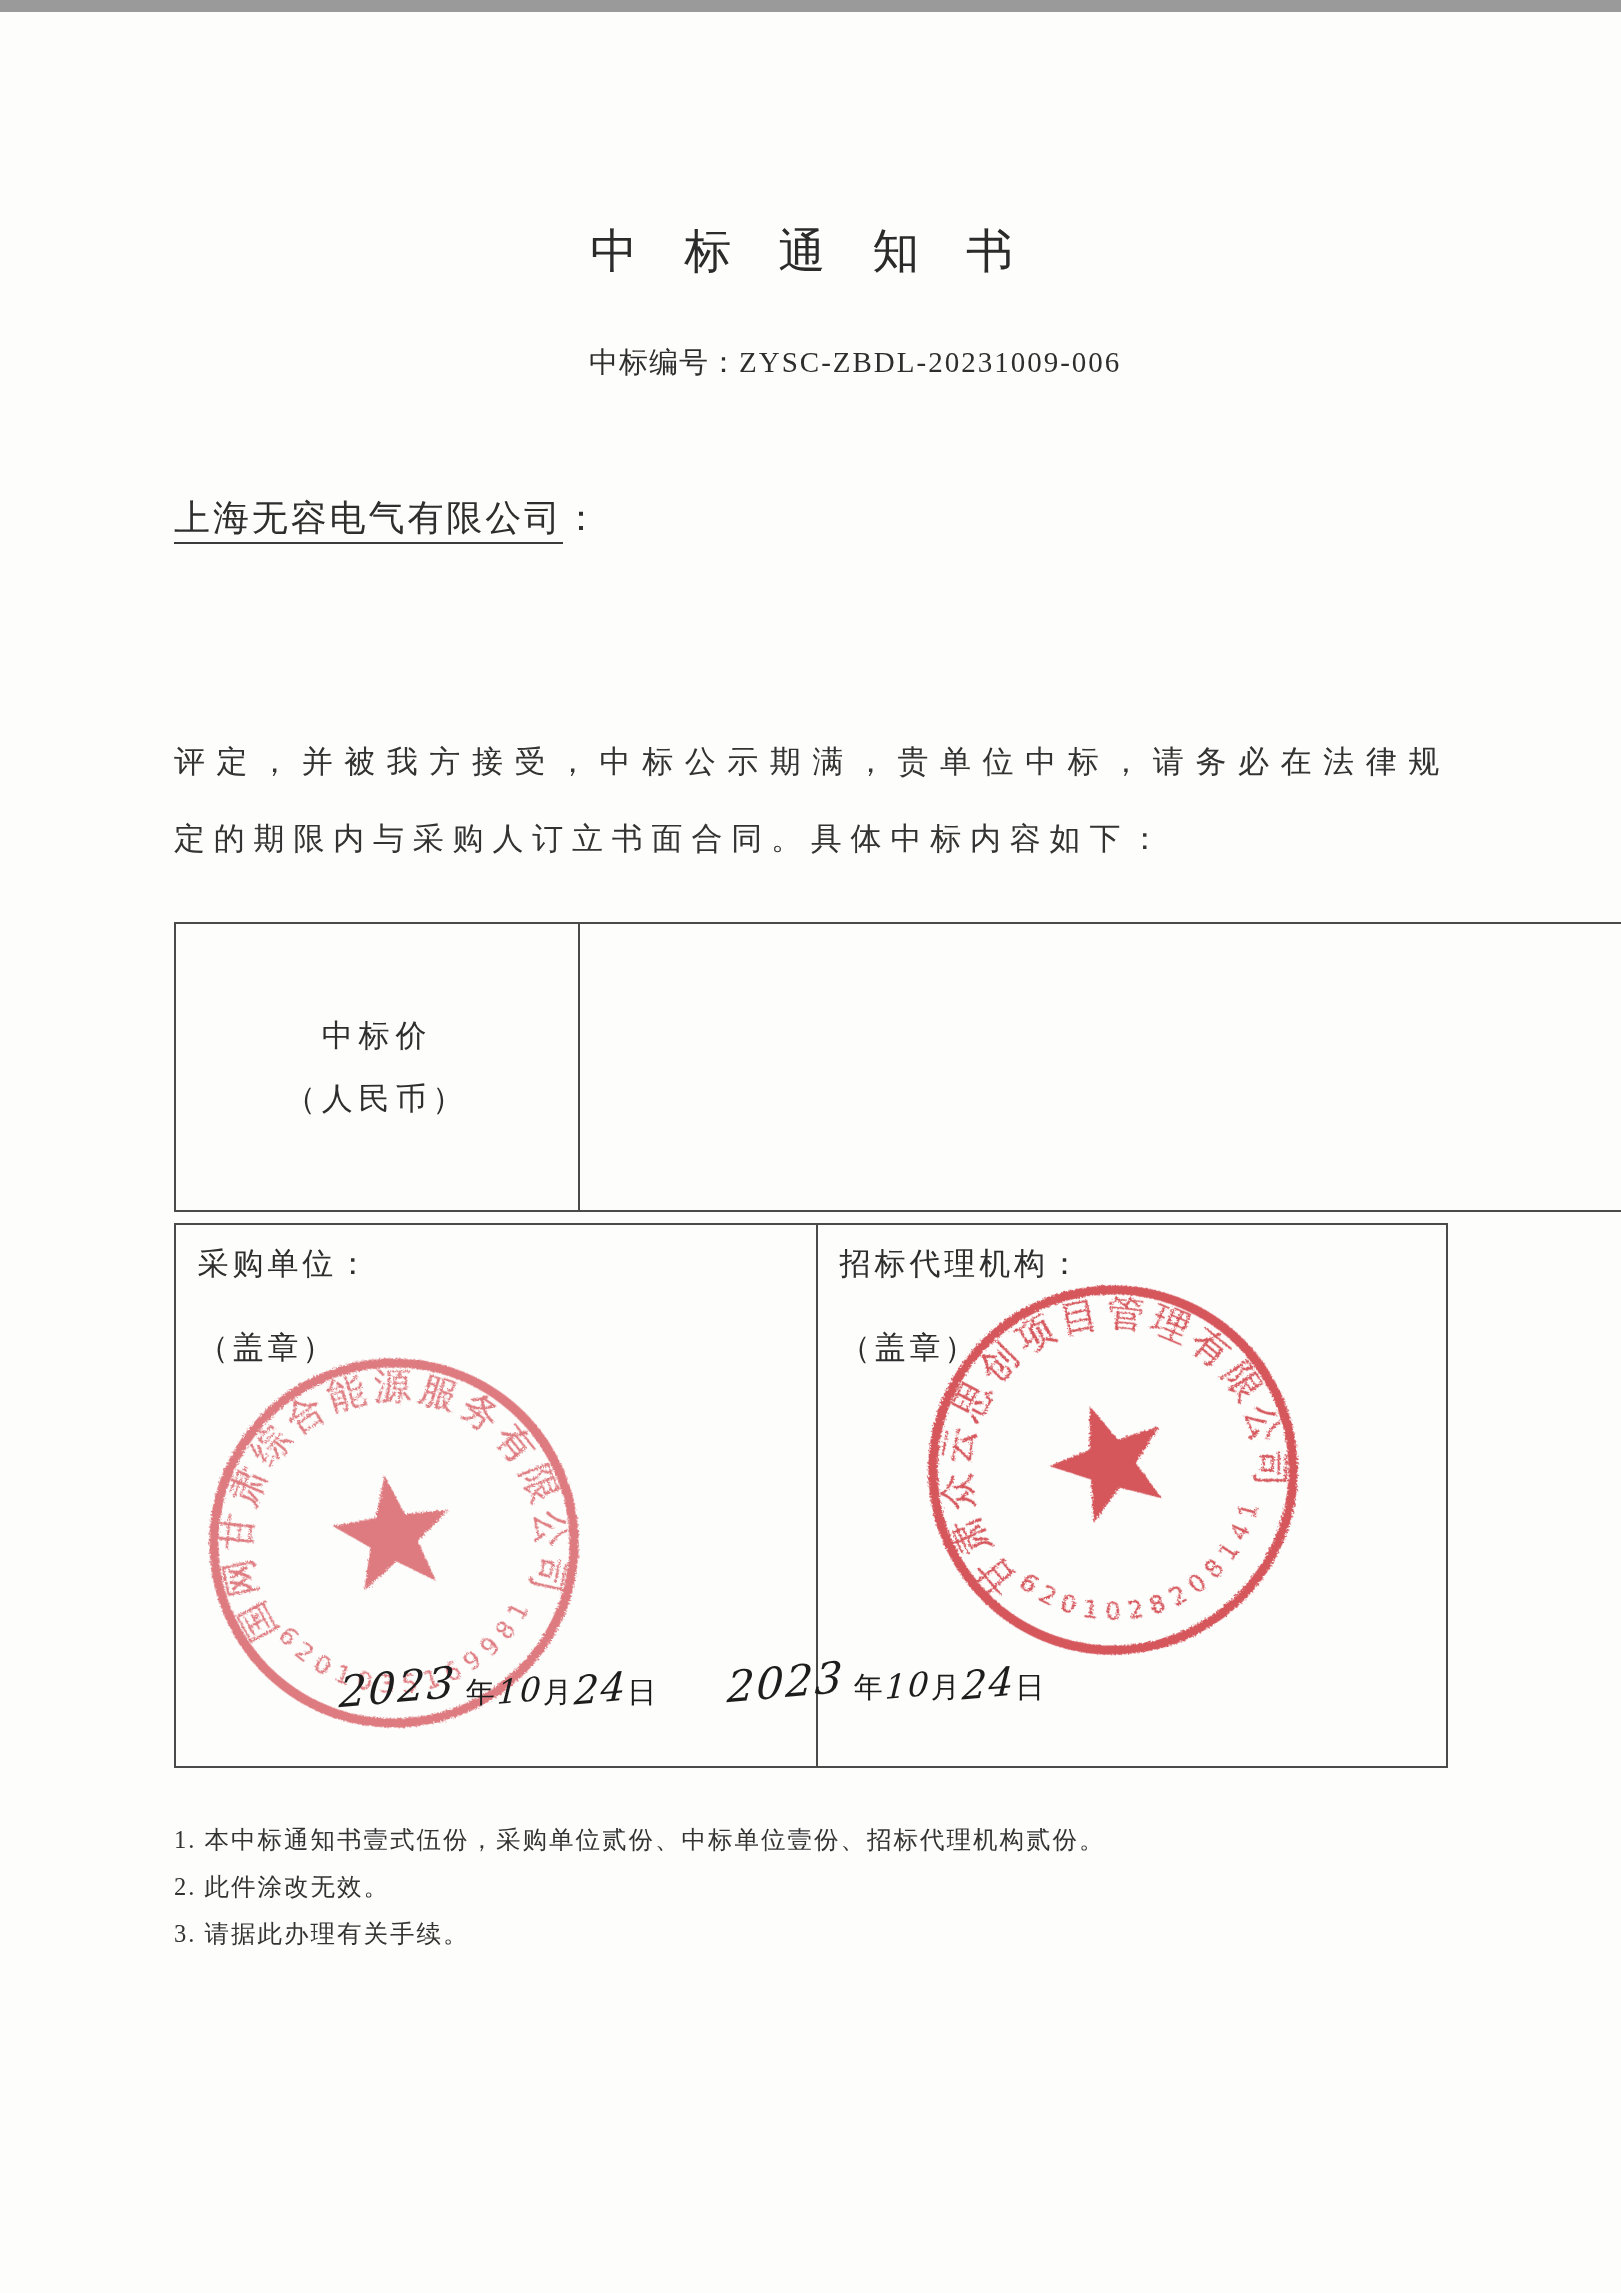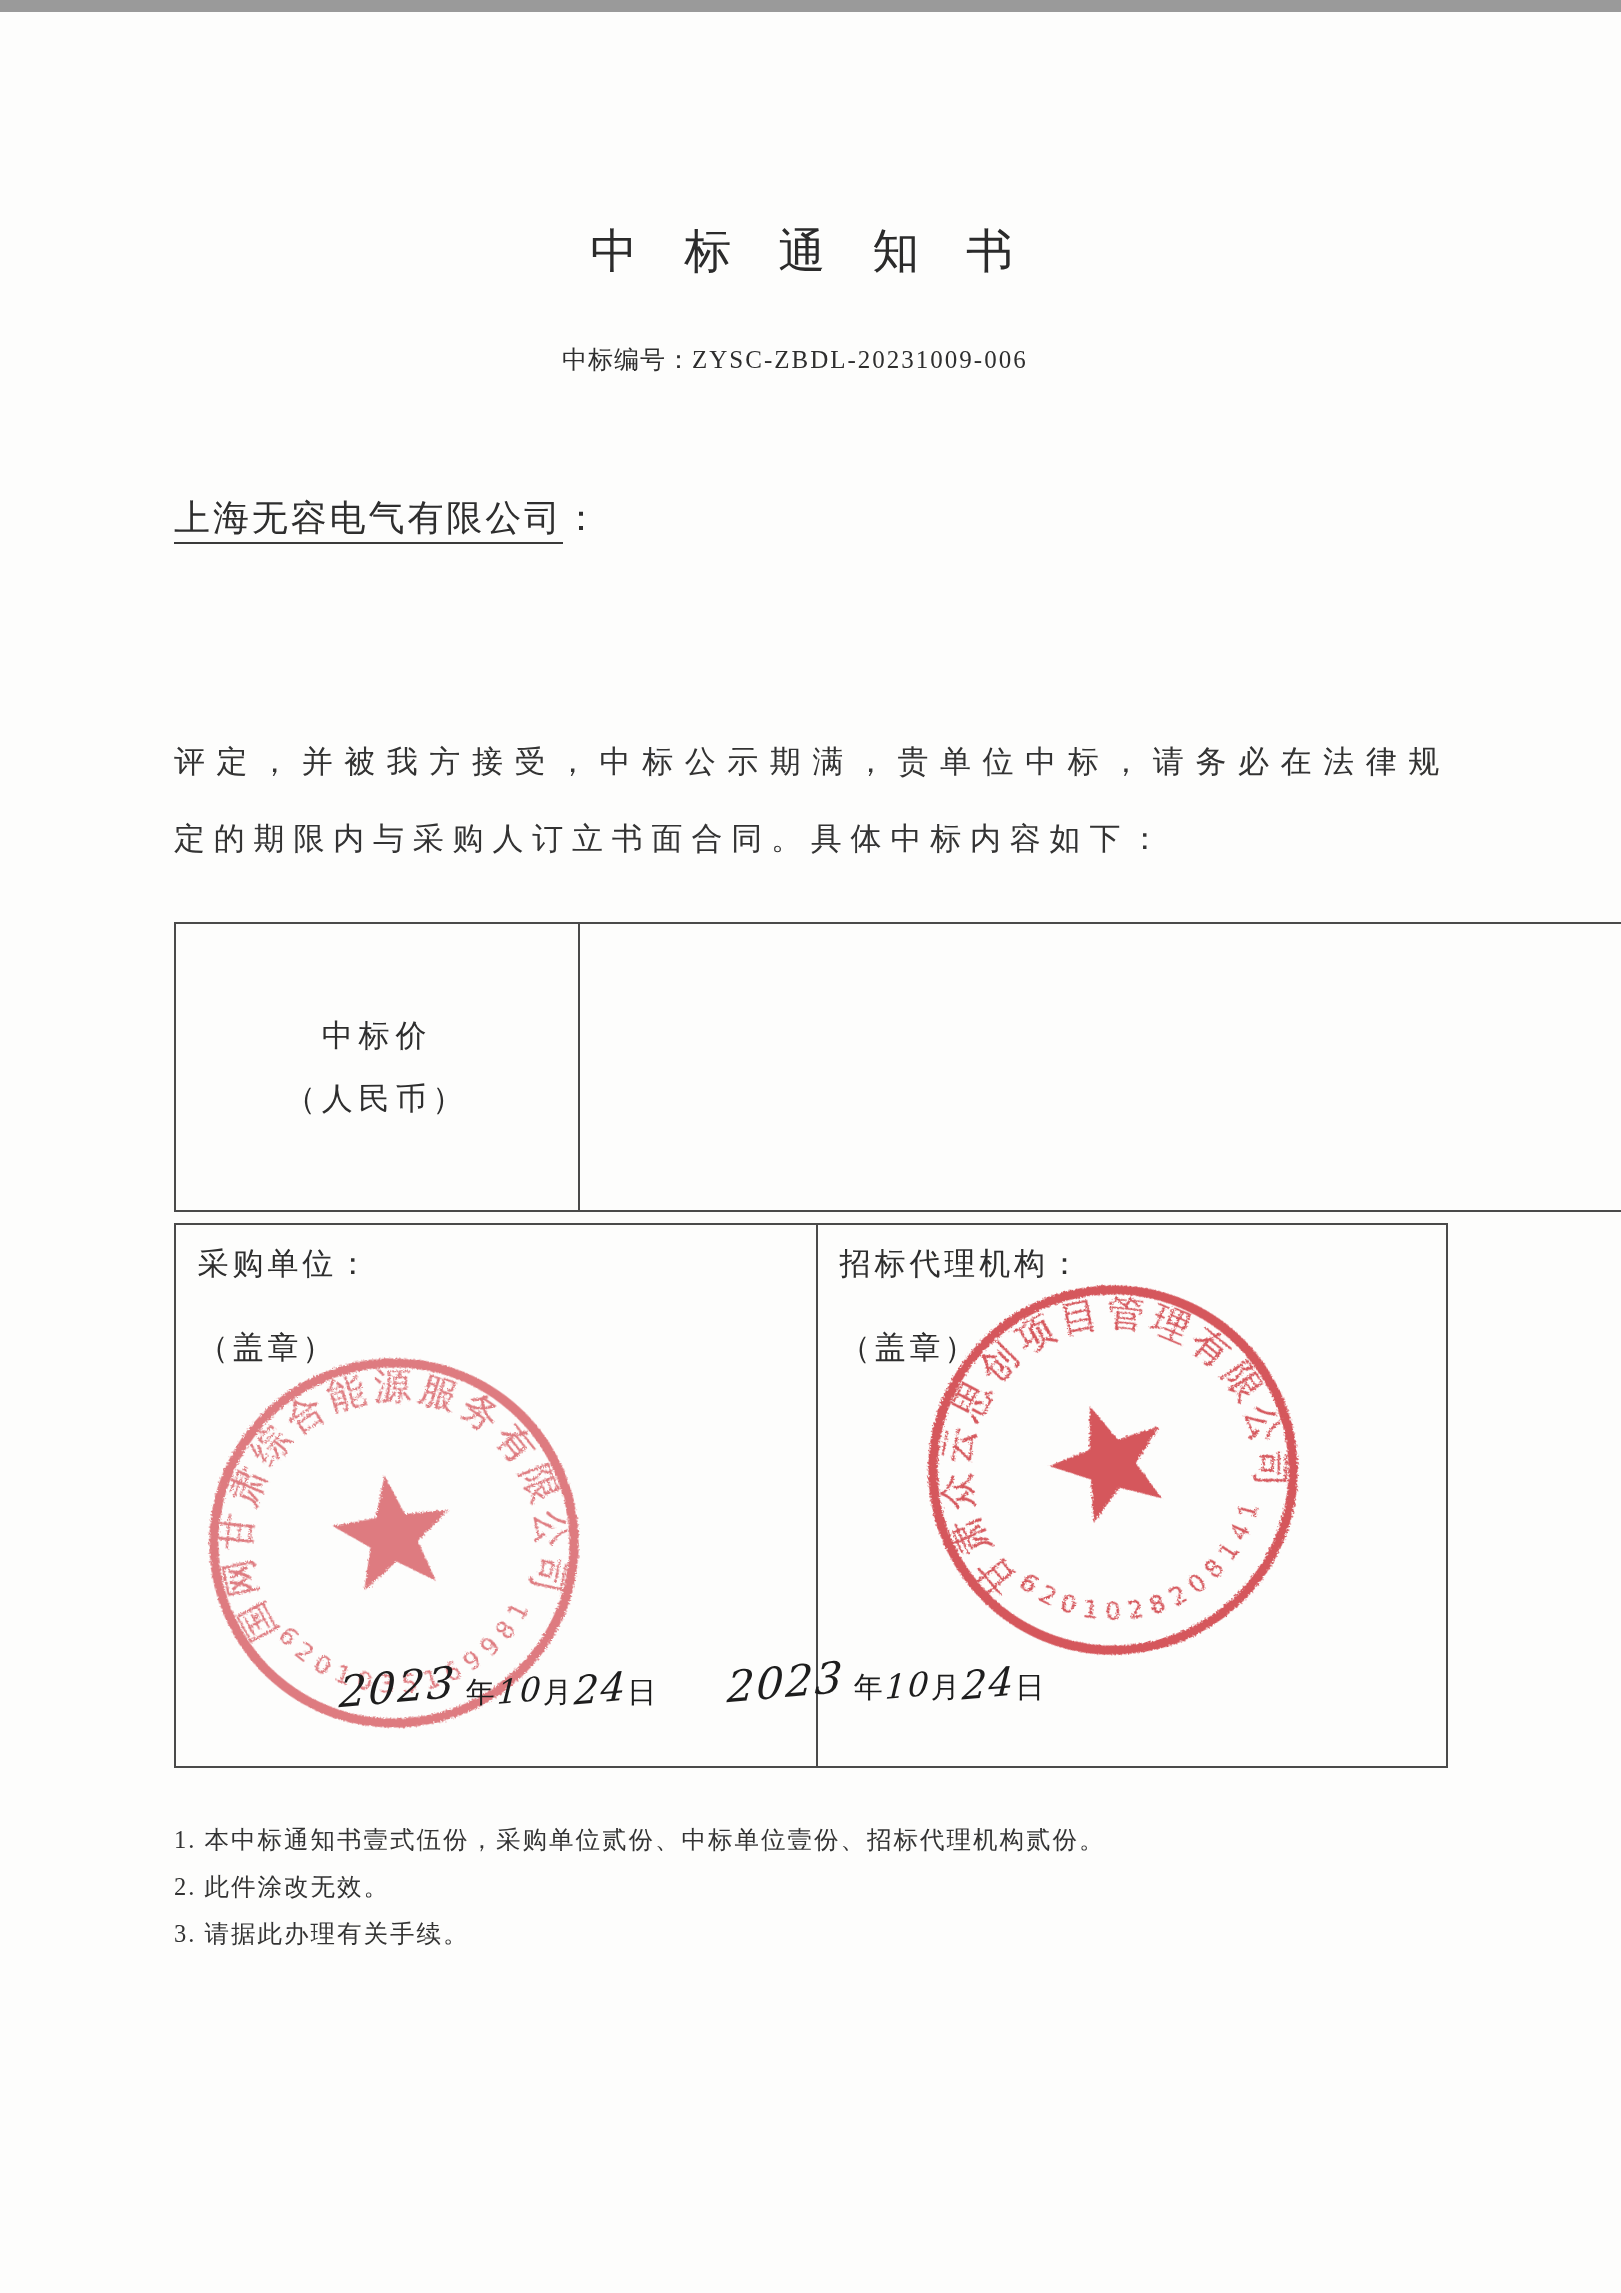--- a/index.html
+++ b/index.html
@@ -16,22 +16,22 @@
   
   #doc-title{
     left:0;right:0;top:208px;
     text-align:center;
     font-size:47px;
     letter-spacing:17.6px;
     color:#2b2b2b;
   }
   
   #ref-line{
-    left:562px;top:331px;
-    font-size:25px;
+    left:589px;top:331px;
+    font-size:29px;
     letter-spacing:1px;
     white-space:nowrap;
   }
   #ref-line .num{letter-spacing:2px;}
   
   #addressee{
     left:174px;top:482px;
     font-size:36px;
     letter-spacing:2.9px;
     white-space:nowrap;

